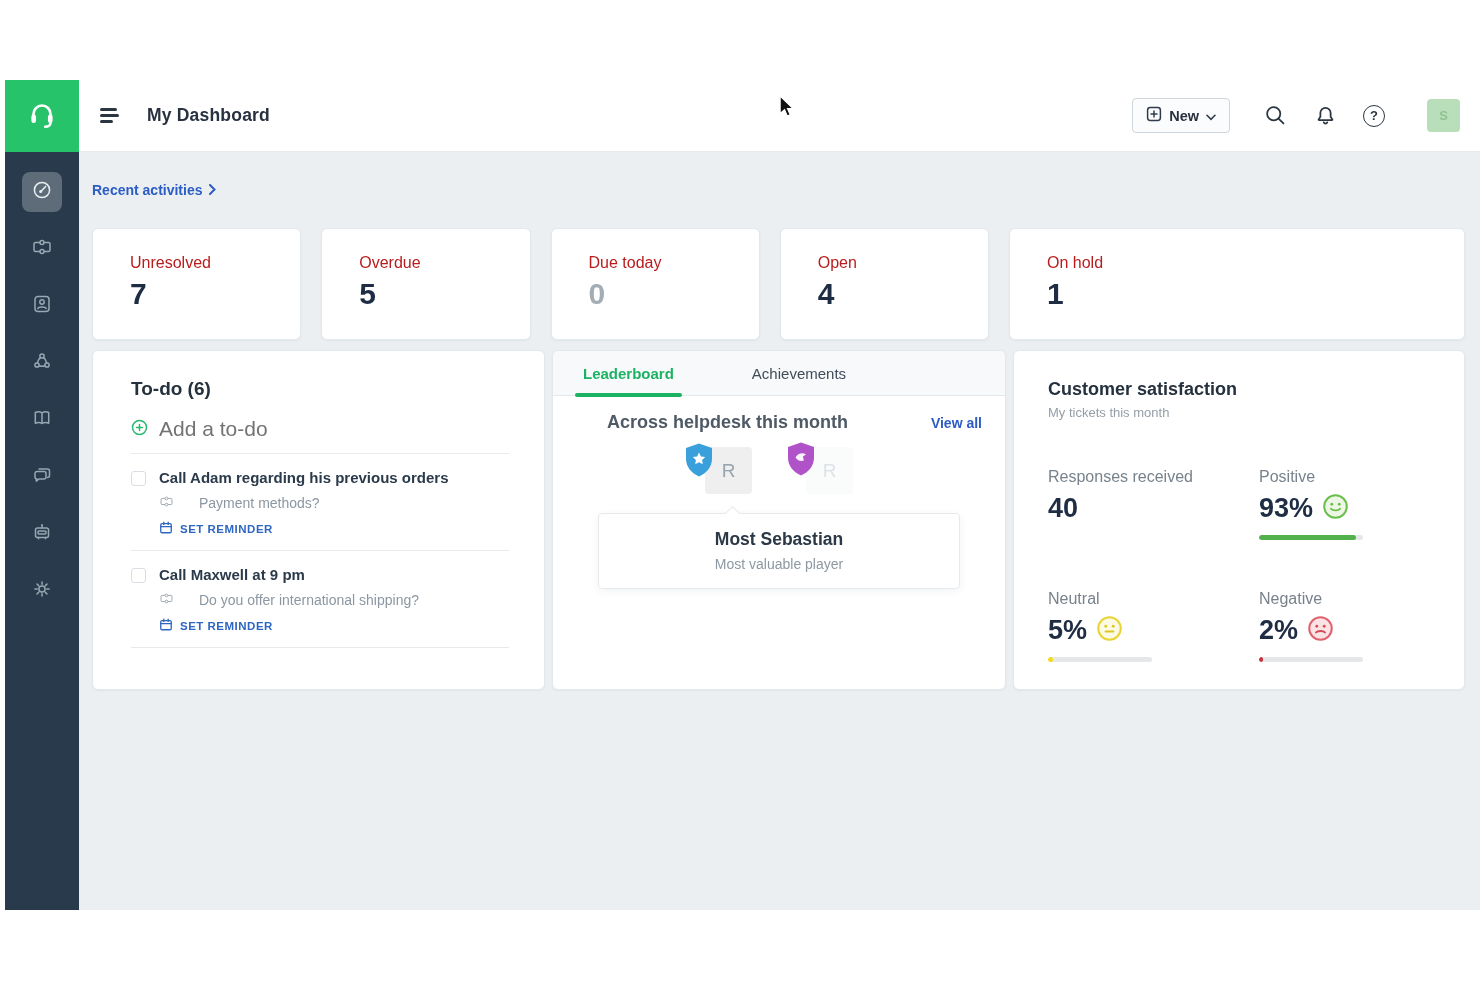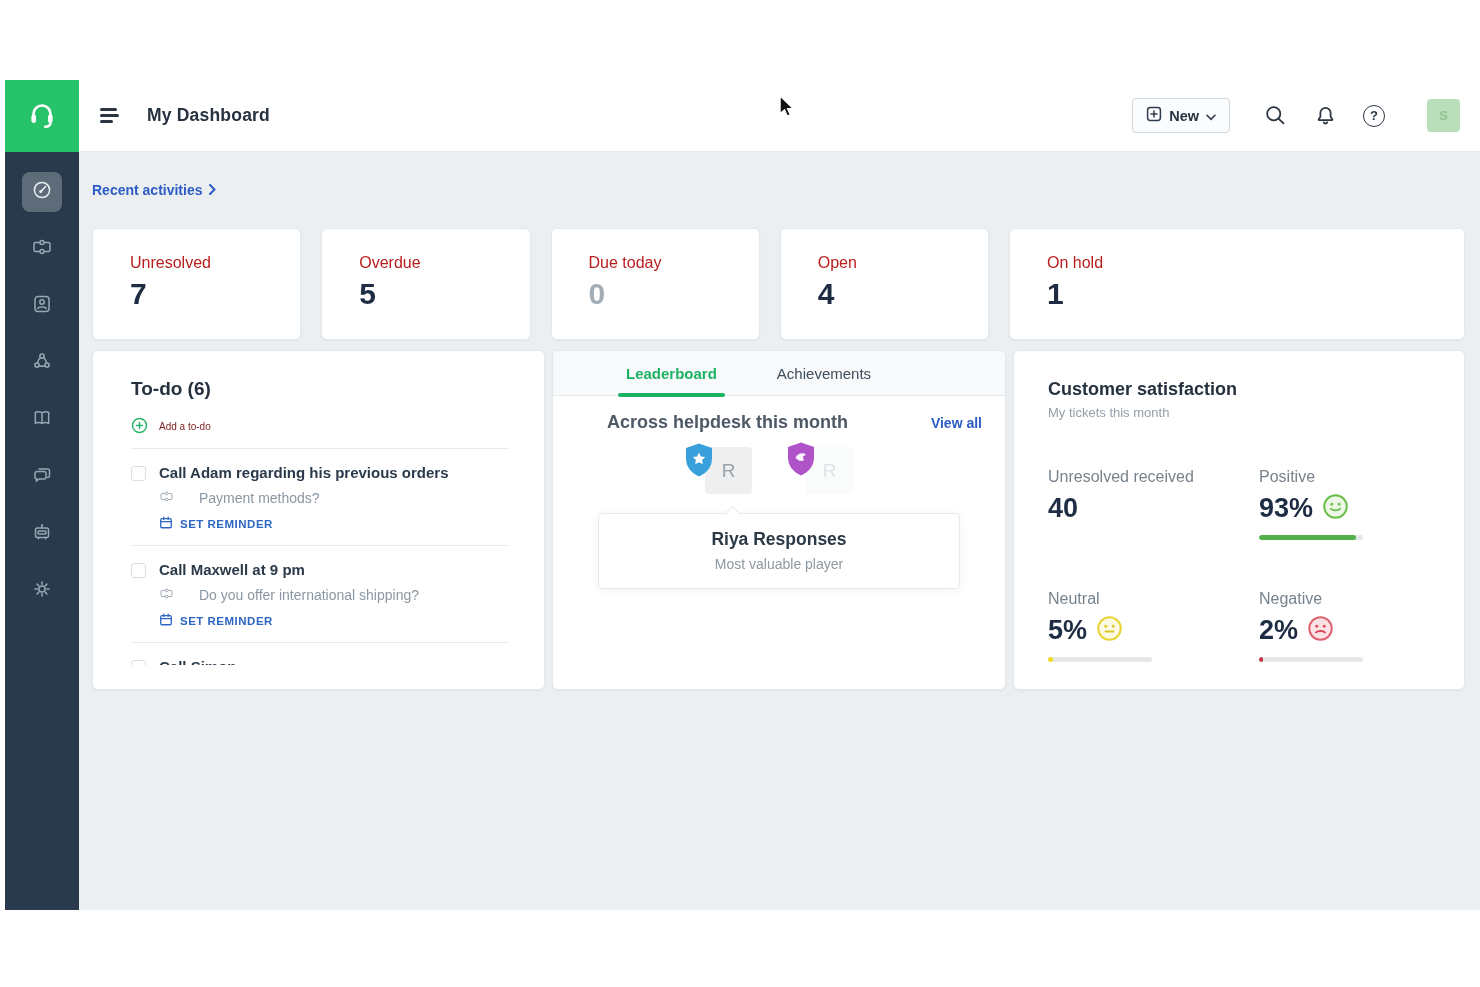--- a/index.html
+++ b/index.html
@@ -43,34 +43,34 @@
   .stat-value.muted { color:#a2adb6; }
 
   
   .widgets-row { margin-top:10px; display:grid; grid-template-columns:453px 454px 1fr; gap:7px; height:340px; }
 
   
   .todo-card { overflow:hidden; }
   .todo-scroll { height:314px; overflow:hidden; padding:27px 35px 0 38px; }
   .todo-title { font-size:19px; font-weight:700; color:#25313e; }
   .add-row { margin-top:17px; padding-bottom:12px; border-bottom:1px solid #e7eaec; display:flex; align-items:center; gap:11px; cursor:text; }
-  .add-row span { font-size:10px; color:#7f1d1d; }
+  .add-row span { font-size:21px; color:#737373; }
   .todo-item { padding:15px 0 13px 0; border-bottom:1px solid #e7eaec; }
   .todo-item.last { border-bottom:none; }
   .todo-head { display:flex; align-items:center; gap:13px; }
   .checkbox { width:15px; height:15px; margin-top:2px; border:1.5px solid #d8dee3; border-radius:3px; background:#fff; flex-shrink:0; cursor:pointer; }
   .todo-text { font-size:15px; font-weight:700; color:#2b3a4a; }
   .todo-sub { margin:8px 0 0 28px; display:flex; align-items:center; gap:25px; font-size:14px; color:#8b97a2; cursor:pointer; }
   .todo-reminder { margin:8px 0 0 28px; display:flex; align-items:center; gap:7px; font-size:11.5px; font-weight:700; letter-spacing:.5px; color:#2d66c3; cursor:pointer; }
   .gray-ic svg { stroke:#9aa5af; fill:none; stroke-width:1.4; }
   .blue-ic svg { stroke:#2d66c3; fill:none; stroke-width:1.5; stroke-linecap:round; }
 
   
   .lb-card { position:relative; overflow:hidden; }
-  .lb-tabs { height:45px; background:#f7f9fa; border-bottom:1px solid #e4e9ec; border-radius:6px 6px 0 0; display:flex; align-items:center; padding-left:65px; gap:44px; }
+  .lb-tabs { height:45px; background:#f7f9fa; border-bottom:1px solid #e4e9ec; border-radius:6px 6px 0 0; display:flex; align-items:center; padding-left:22px; gap:62px; }
   .lb-tab { font-size:15px; color:#3f4c59; height:45px; display:flex; align-items:center; padding:0 8px; position:relative; cursor:pointer; }
   .lb-tab.active { color:#1cb264; font-weight:600; }
   .lb-tab.active::after { content:""; position:absolute; left:0; right:0; bottom:-1px; height:4px; border-radius:3px; background:#1cb264; }
   .lb-meta { display:flex; align-items:center; justify-content:space-between; padding:16px 23px 0 54px; }
   .lb-period { font-size:18px; color:#4e5a66;font-weight:bold; }
   .lb-viewall { font-size:14px; font-weight:600; color:#2c5cc5; cursor:pointer; }
   .badge-square { position:absolute; width:47px; height:47px; border-radius:4px; background:#efefef; display:flex; align-items:center; justify-content:center; font-size:19px; color:#97a3ad; cursor:pointer; }
   .badge-square.faded { background:#fafbfb; color:#dde3e8; }
   .badge-shield { position:absolute; cursor:pointer; }
   .lb-tooltip { position:absolute; left:45px; top:162px; width:362px; height:76px; background:#fff; border:1px solid #e7eaed; border-radius:4px; box-shadow:0 2px 8px rgba(24,50,71,.06); text-align:center; }
@@ -369,32 +369,32 @@
             <span>R</span>
           </div>
           <div class="badge-shield" style="left:232px; top:90px;">
             <svg width="32" height="36" viewBox="0 0 32 36">
                 <path d="M16 1.5 29 6v10.5C29 25 23.6 31 16 34.5 8.4 31 3 25 3 16.5V6z" fill="#b052c8"></path>
                 <path d="M10.5 16.5c2-4.2 7.2-5.3 10.5-3.1l-3.1 2 1 4.2c-3.1 1.1-6.3.1-8.4-3.1z" fill="#ffffff" opacity=".92"></path>
               </svg>
           </div>
 
           <div class="lb-tooltip">
-            <div class="tt-name">Riya Responses</div>
+            <div class="tt-name">Most Sebastian</div>
             <div class="tt-sub">Most valuable player</div>
           </div>
         </div>
 
         <div class="card sat-card">
           <div class="sat-title">Customer satisfaction</div>
           <div class="sat-sub">My tickets this month</div>
           <div class="sat-grid">
 
             <div>
-              <div class="m-label">Unresolved received</div>
+              <div class="m-label">Responses received</div>
               <div class="m-valrow">
                   <span class="m-value">40</span>
                 </div>
             </div>
 
             <div>
               <div class="m-label">Positive</div>
               <div class="m-valrow">
                 <span class="m-value">93%</span>
                 <span>

